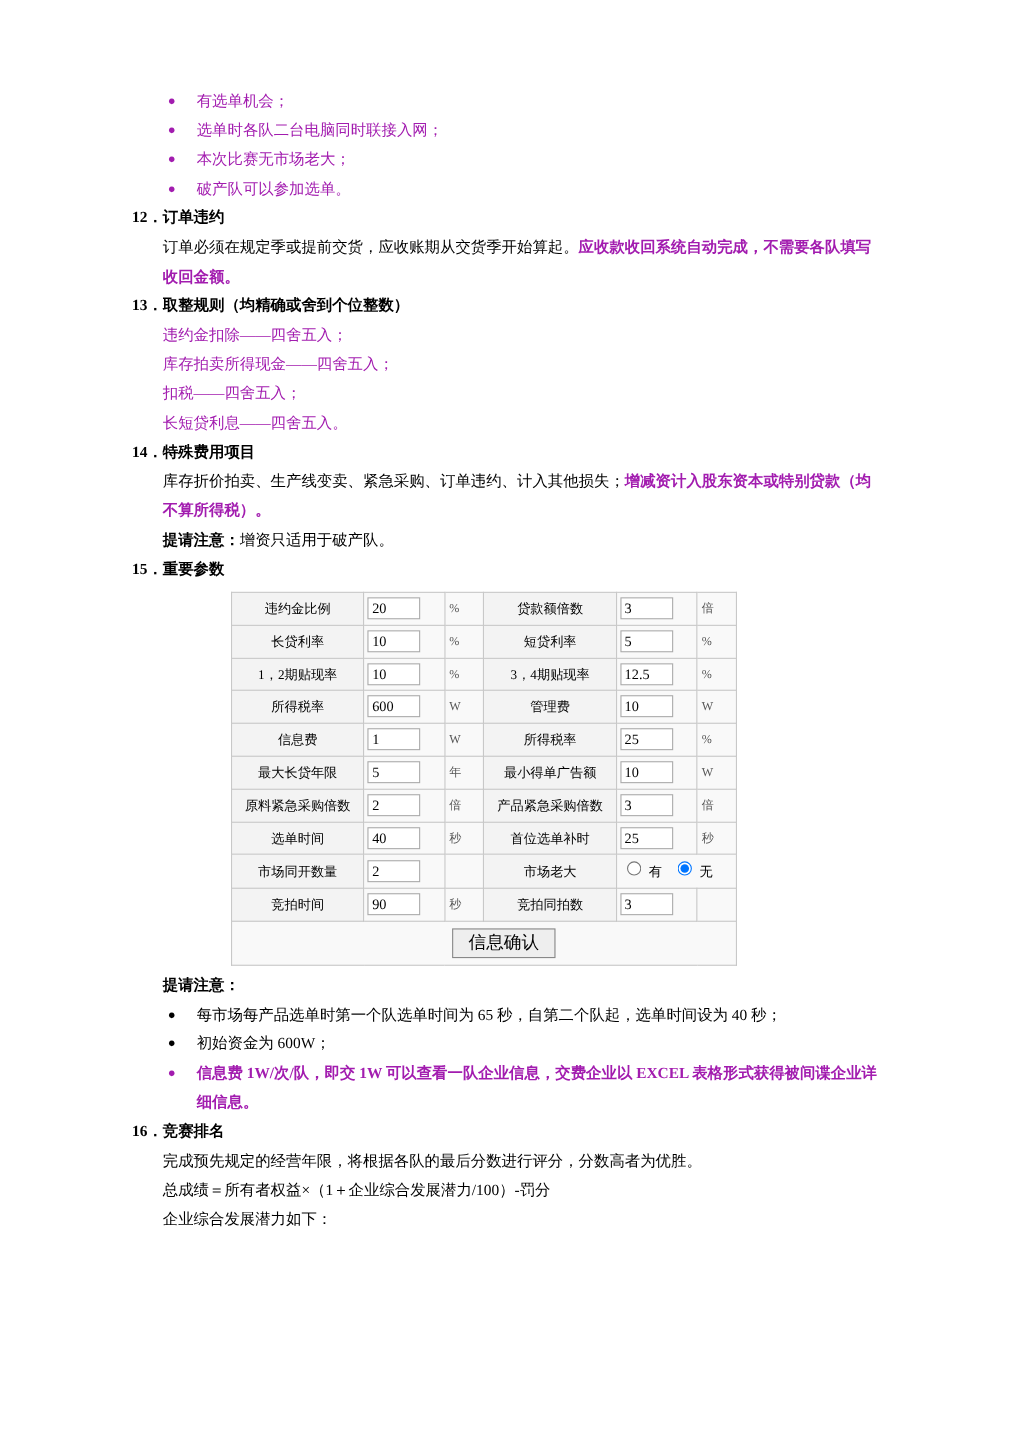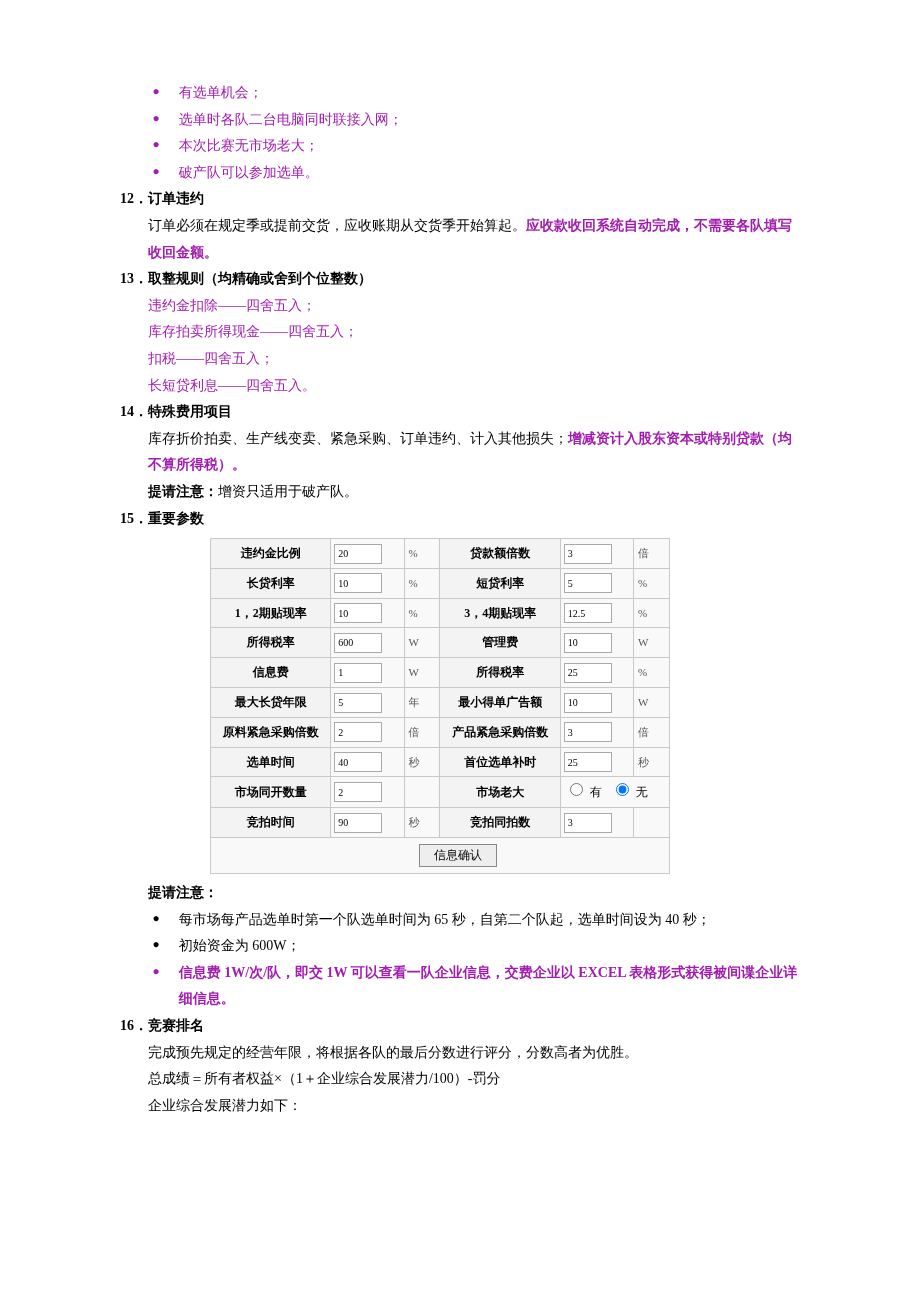--- a/index.html
+++ b/index.html
@@ -41,47 +41,47 @@
     font-size: 12px;
   }
   .param-block td {
     border: 1px solid #c8c8c8;
     padding: 3px 4px;
     vertical-align: middle;
     height: 22px;
   }
   .param-block td.label {
     text-align: center;
-    font-weight: bold;
+    font-weight: normal;
     background: #f3f3f3;
     width: 88px;
   }
   .param-block td.valcell {
     width: 52px;
     padding: 2px 3px;
   }
   .param-block td.unitcell {
     width: 20px;
     font-size: 11px;
     color: #555;
   }
   .inp {
     width: 40px;
     height: 16px;
     border: 1px solid #aaa;
     background: #fff;
-    font-size: 10px;
+    font-size: 13px;
     padding: 1px 3px;
     font-family: inherit;
     box-sizing: content-box;
   }
   .radio-cell label { font-size: 12px; margin-left: 4px; margin-right: 6px; }
   .confirm-row td { text-align: center; padding: 6px 0; }
   .btn-confirm {
-    font-size: 12px;
+    font-size: 16px;
     padding: 2px 14px;
     border: 1px solid #888;
     background: #eee;
     font-family: inherit;
     cursor: pointer;
     margin-left: 36px;
   }
 </style>
 </head>
 <body>

